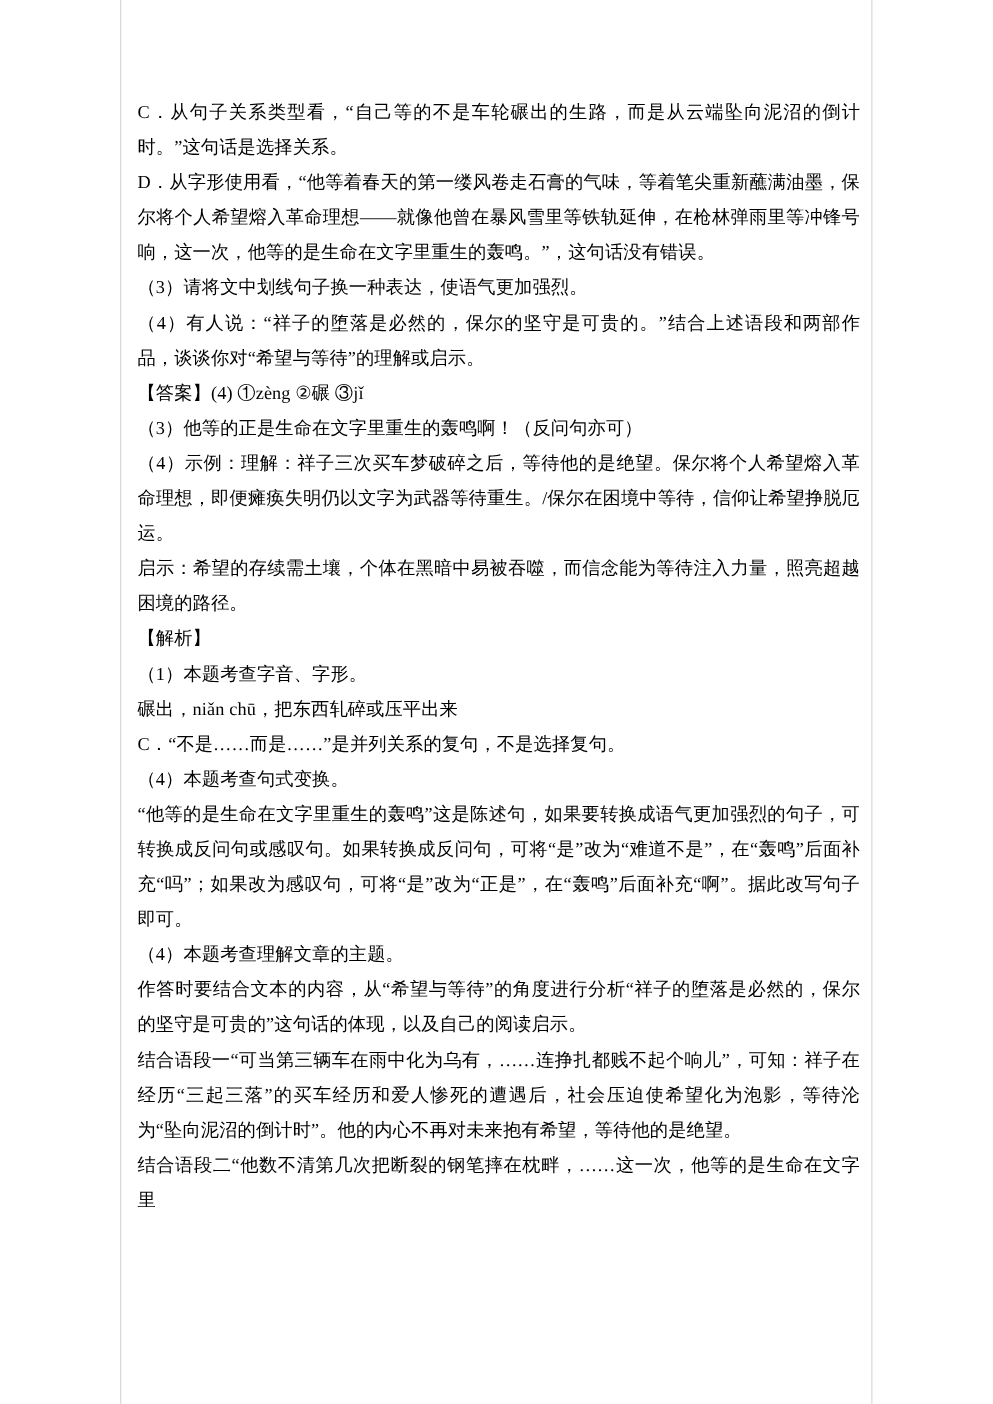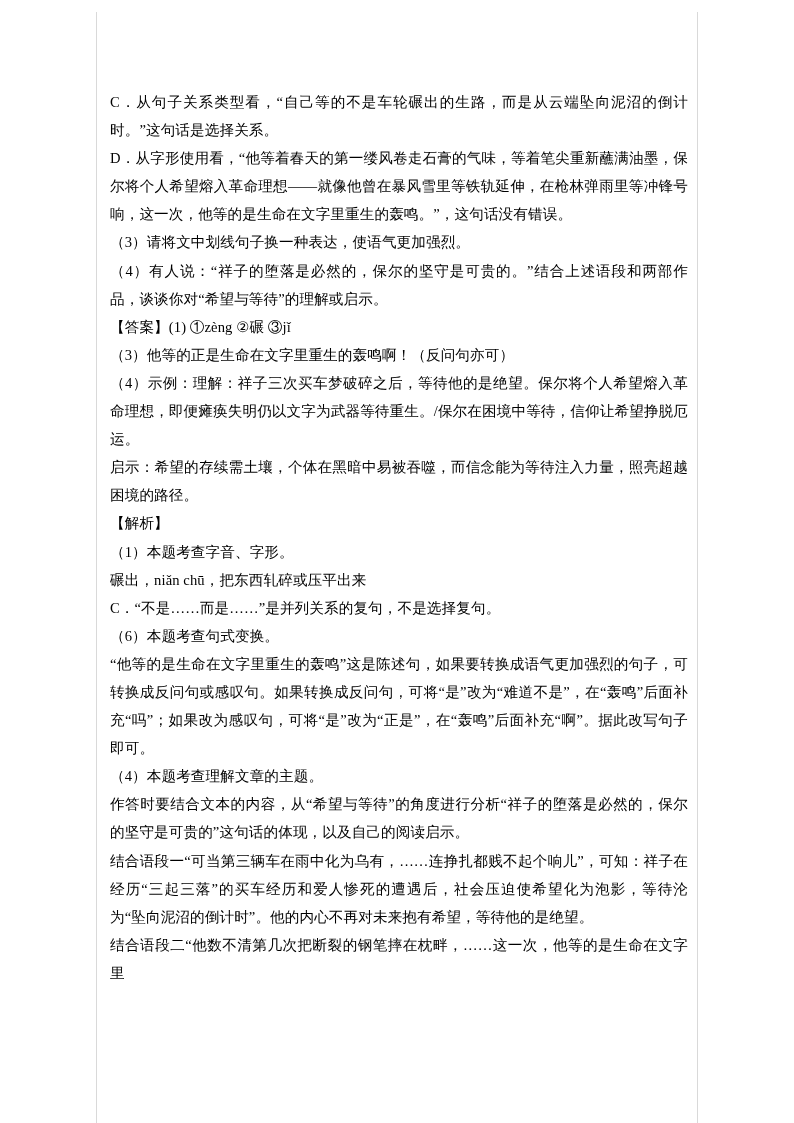--- a/index.html
+++ b/index.html
@@ -11,21 +11,21 @@
     width: 794px;
     height: 1123px;
     font-family: "Liberation Serif", "DejaVu Serif", serif;
     color: #000000;
     position: relative;
     overflow: hidden;
   }
   .page {
     position: absolute;
     left: 0;
-    top: 12px;
+    top: 0;
     width: 794px;
     height: 804px;
     box-sizing: border-box;
   }
   .rule-left {
     position: absolute;
     left: 96px;
     top: 0;
     width: 1px;
     height: 1123px;
@@ -62,28 +62,28 @@
 
 <div class="page">
   <div class="rule-left"></div>
   <div class="rule-right"></div>
 
   <div class="content">
     <p class="line para">C．从句子关系类型看，“自己等的不是车轮碾出的生路，而是从云端坠向泥沼的倒计时。”这句话是选择关系。</p>
     <p class="line para">D．从字形使用看，“他等着春天的第一缕风卷走石膏的气味，等着笔尖重新蘸满油墨，保尔将个人希望熔入革命理想——就像他曾在暴风雪里等铁轨延伸，在枪林弹雨里等冲锋号响，这一次，他等的是生命在文字里重生的轰鸣。”，这句话没有错误。</p>
     <p class="line para">（3）请将文中划线句子换一种表达，使语气更加强烈。</p>
     <p class="line para">（4）有人说：“祥子的堕落是必然的，保尔的坚守是可贵的。”结合上述语段和两部作品，谈谈你对“希望与等待”的理解或启示。</p>
-    <p class="line para">【答案】(1) ①zèng    ②碾    ③jǐ</p>
+    <p class="line para">【答案】(4) ①zèng    ②碾    ③jǐ</p>
     <p class="line para">（3）他等的正是生命在文字里重生的轰鸣啊！（反问句亦可）</p>
     <p class="line para">（4）示例：理解：祥子三次买车梦破碎之后，等待他的是绝望。保尔将个人希望熔入革命理想，即便瘫痪失明仍以文字为武器等待重生。/保尔在困境中等待，信仰让希望挣脱厄运。</p>
     <p class="line para">启示：希望的存续需土壤，个体在黑暗中易被吞噬，而信念能为等待注入力量，照亮超越困境的路径。</p>
     <p class="line para">【解析】</p>
     <p class="line para">（1）本题考查字音、字形。</p>
     <p class="line para">碾出，niǎn chū，把东西轧碎或压平出来</p>
     <p class="line para">C．“不是……而是……”是并列关系的复句，不是选择复句。</p>
-    <p class="line para">（6）本题考查句式变换。</p>
+    <p class="line para">（4）本题考查句式变换。</p>
     <p class="line para">“他等的是生命在文字里重生的轰鸣”这是陈述句，如果要转换成语气更加强烈的句子，可转换成反问句或感叹句。如果转换成反问句，可将“是”改为“难道不是”，在“轰鸣”后面补充“吗”；如果改为感叹句，可将“是”改为“正是”，在“轰鸣”后面补充“啊”。据此改写句子即可。</p>
     <p class="line para">（4）本题考查理解文章的主题。</p>
     <p class="line para">作答时要结合文本的内容，从“希望与等待”的角度进行分析“祥子的堕落是必然的，保尔的坚守是可贵的”这句话的体现，以及自己的阅读启示。</p>
     <p class="line para">结合语段一“可当第三辆车在雨中化为乌有，……连挣扎都贱不起个响儿”，可知：祥子在经历“三起三落”的买车经历和爱人惨死的遭遇后，社会压迫使希望化为泡影，等待沦为“坠向泥沼的倒计时”。他的内心不再对未来抱有希望，等待他的是绝望。</p>
     <p class="line para">结合语段二“他数不清第几次把断裂的钢笔摔在枕畔，……这一次，他等的是生命在文字里</p>
   </div>
 </div>
 
 </body></html>

